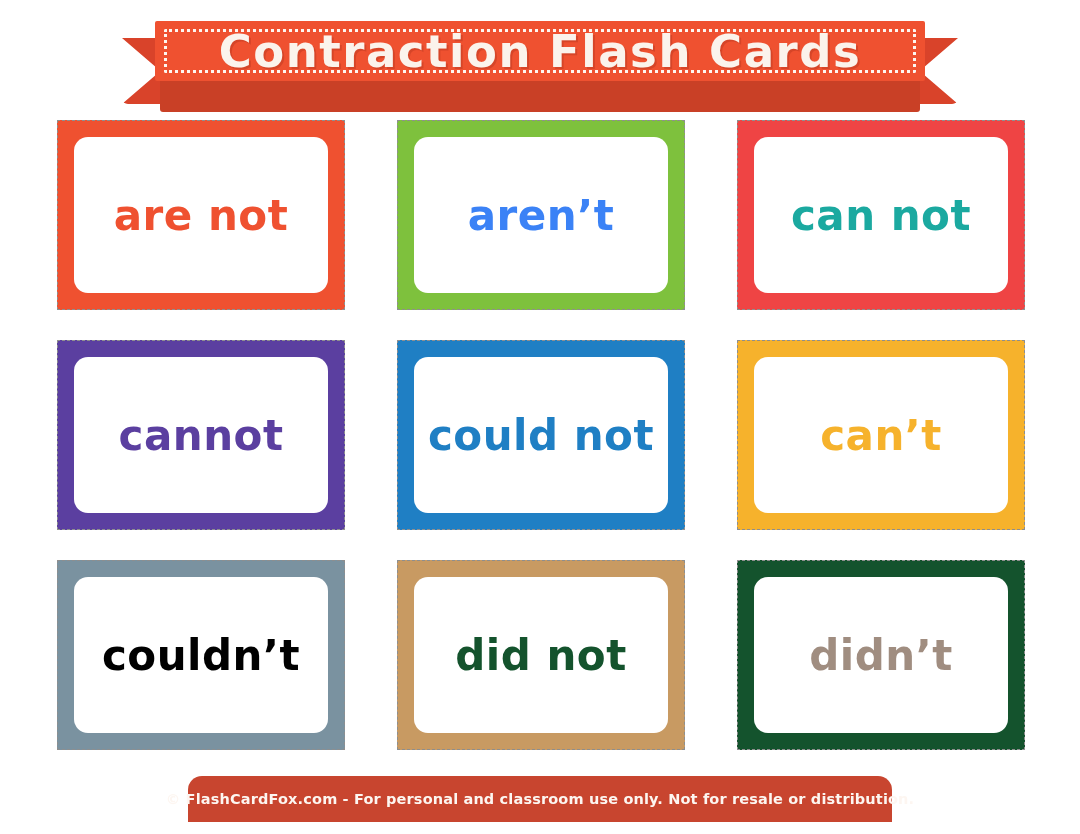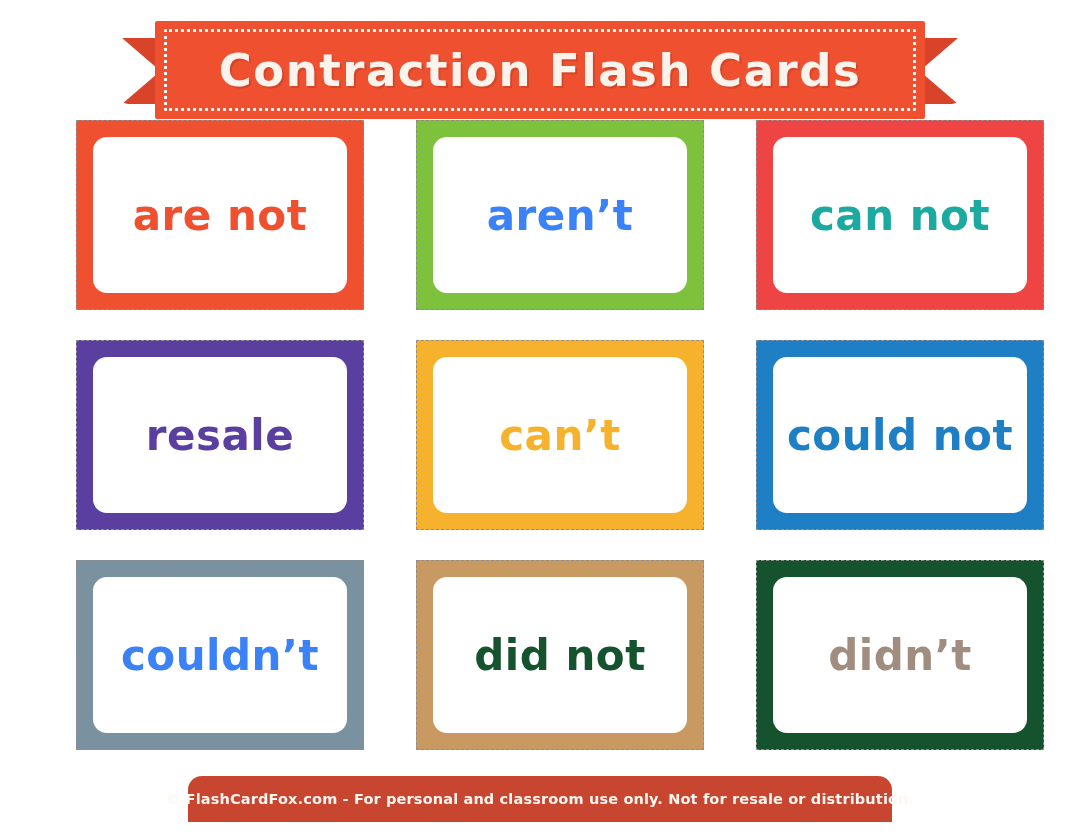--- a/index.html
+++ b/index.html
@@ -48,21 +48,21 @@
     top: 30px;
     height: 82px;
     background: #c94026;
     border-radius: 3px;
   }
   .ribbon-main {
     position: absolute;
     left: 155px;
     right: 155px;
     top: 21px;
-    height: 98px;
+    height: 60px;
     background: #ef5130;
     border-radius: 2px;
     display: flex;
     align-items: center;
     justify-content: center;
   }
   .ribbon-dots {
     position: absolute;
     left: 9px;
     right: 9px;
@@ -99,21 +99,20 @@
   }
   .flash-card {
     position: relative;
     width: 288px;
     height: 190px;
     box-sizing: border-box;
     padding: 17px;
     display: flex;
     align-items: flex-end;
     justify-content: center;
-    margin-left: 19px;
   }
   .cut-line {
     position: absolute;
     left: 0;
     top: 0;
     right: 0;
     bottom: 0;
     border: 1px dashed #8e8e8e;
     box-sizing: border-box;
     pointer-events: none;
@@ -194,42 +193,42 @@
   <div class="flash-card" style="background-color: #ef4444;">
     <div class="cut-line"></div>
     <div class="card-inner">
       <span class="card-text" style="color: rgb(27, 169, 160);">can not</span>
     </div>
   </div>
 
   <div class="flash-card" style="background-color: rgb(91, 63, 160);">
     <div class="cut-line"></div>
     <div class="card-inner">
-      <span class="card-text" style="color: rgb(91, 63, 160);">resale</span>
+      <span class="card-text" style="color: rgb(91, 63, 160);">cannot</span>
+    </div>
+  </div>
+
+  <div class="flash-card" style="background-color: rgb(31, 127, 196);">
+    <div class="cut-line"></div>
+    <div class="card-inner">
+      <span class="card-text" style="color: rgb(31, 127, 196);">could not</span>
     </div>
   </div>
 
   <div class="flash-card" style="background-color: rgb(246, 178, 44);">
     <div class="cut-line"></div>
     <div class="card-inner">
       <span class="card-text" style="color: rgb(246, 178, 44);">can’t</span>
     </div>
   </div>
 
-  <div class="flash-card" style="background-color: rgb(31, 127, 196);">
-    <div class="cut-line"></div>
-    <div class="card-inner">
-      <span class="card-text" style="color: rgb(31, 127, 196);">could not</span>
-    </div>
-  </div>
-
   <div class="flash-card" style="background-color: rgb(122, 146, 160);">
     <div class="cut-line"></div>
     <div class="card-inner">
-      <span class="card-text" style="color: #3b82f6;">couldn’t</span>
+      <span class="card-text" style="color: #000000;">couldn’t</span>
     </div>
   </div>
 
   <div class="flash-card" style="background-color: rgb(200, 154, 98);">
     <div class="cut-line"></div>
     <div class="card-inner">
       <span class="card-text" style="color: #14532d;">did not</span>
     </div>
   </div>
 

